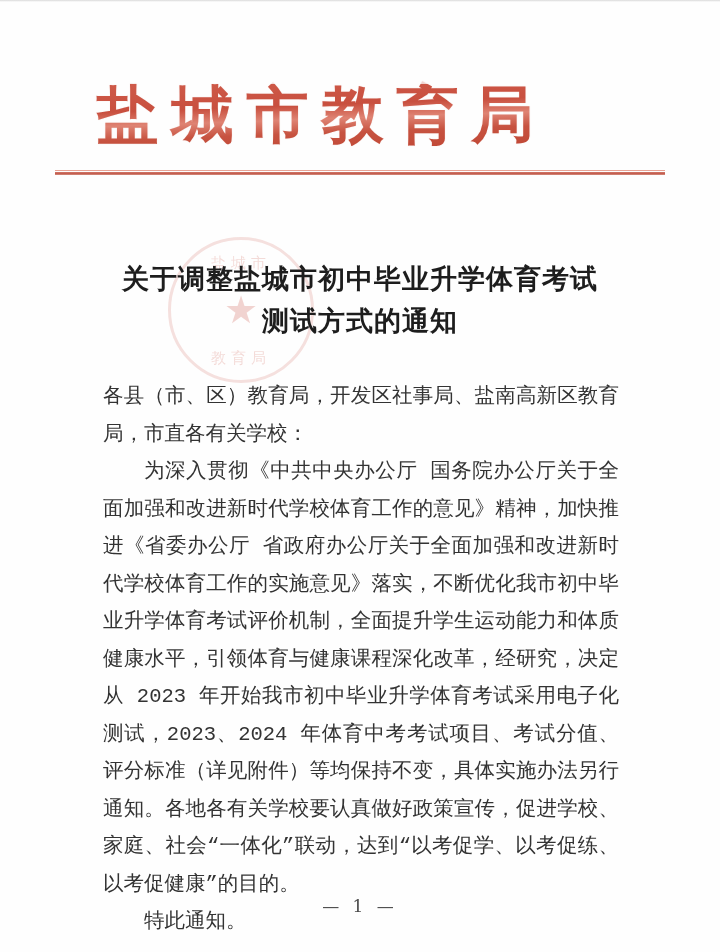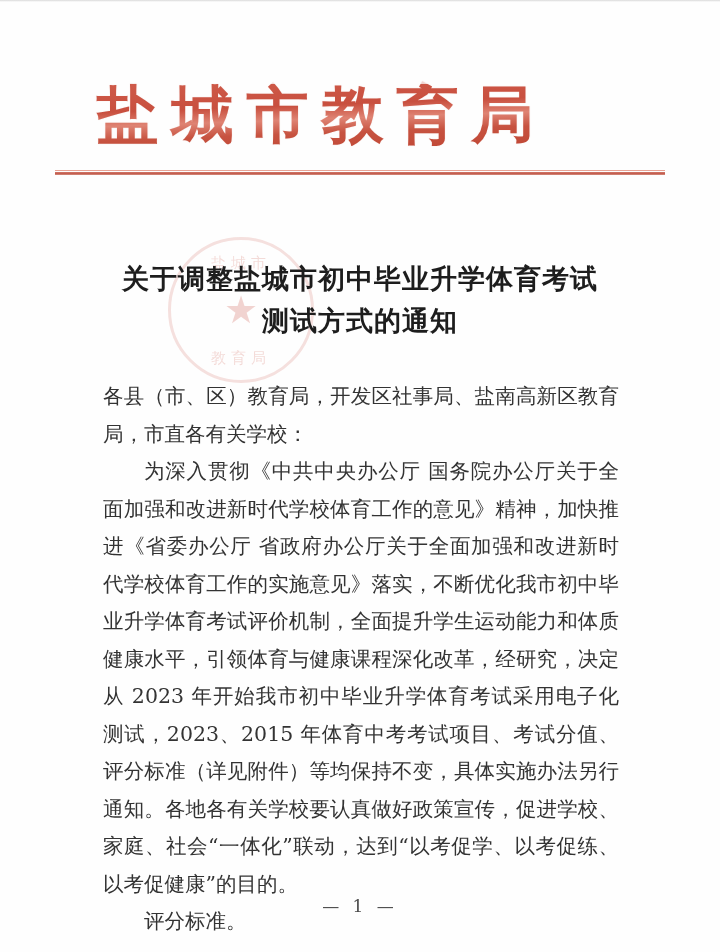--- a/index.html
+++ b/index.html
@@ -147,20 +147,21 @@
     width: 516px;
     font-family: "DejaVu Serif", serif;
     font-size: 20.5px;
     line-height: 37.5px;
     color: #333333;
     text-align: justify;
     text-justify: inter-ideograph;
   }
   .body-block p {
     margin: 0;
+    font-family: Liberation Mono, monospace;
   }
   .body-block p.indent {
     text-indent: 2em;
   }
 
   
   .page-footer {
     position: absolute;
     top: 896px;
     left: 0;
@@ -195,21 +196,21 @@
     <div class="seal-arc-bottom">教育局</div>
   </div>
 
   <div class="doc-title">
     <div>关于调整盐城市初中毕业升学体育考试</div>
     <div>测试方式的通知</div>
   </div>
 
   <div class="body-block">
     <p>各县（市、区）教育局，开发区社事局、盐南高新区教育局，市直各有关学校：</p>
-    <p class="indent">为深入贯彻《中共中央办公厅 国务院办公厅关于全面加强和改进新时代学校体育工作的意见》精神，加快推进《省委办公厅 省政府办公厅关于全面加强和改进新时代学校体育工作的实施意见》落实，不断优化我市初中毕业升学体育考试评价机制，全面提升学生运动能力和体质健康水平，引领体育与健康课程深化改革，经研究，决定从 2023 年开始我市初中毕业升学体育考试采用电子化测试，2023、2015 年体育中考考试项目、考试分值、评分标准（详见附件）等均保持不变，具体实施办法另行通知。各地各有关学校要认真做好政策宣传，促进学校、家庭、社会“一体化”联动，达到“以考促学、以考促练、以考促健康”的目的。</p>
-    <p class="indent">评分标准。</p>
+    <p class="indent">为深入贯彻《中共中央办公厅 国务院办公厅关于全面加强和改进新时代学校体育工作的意见》精神，加快推进《省委办公厅 省政府办公厅关于全面加强和改进新时代学校体育工作的实施意见》落实，不断优化我市初中毕业升学体育考试评价机制，全面提升学生运动能力和体质健康水平，引领体育与健康课程深化改革，经研究，决定从 2023 年开始我市初中毕业升学体育考试采用电子化测试，2023、2024 年体育中考考试项目、考试分值、评分标准（详见附件）等均保持不变，具体实施办法另行通知。各地各有关学校要认真做好政策宣传，促进学校、家庭、社会“一体化”联动，达到“以考促学、以考促练、以考促健康”的目的。</p>
+    <p class="indent">特此通知。</p>
   </div>
 
   <div class="page-footer">
     <span>— 1 —</span>
   </div>
 
 </div>
 
 </body></html>

